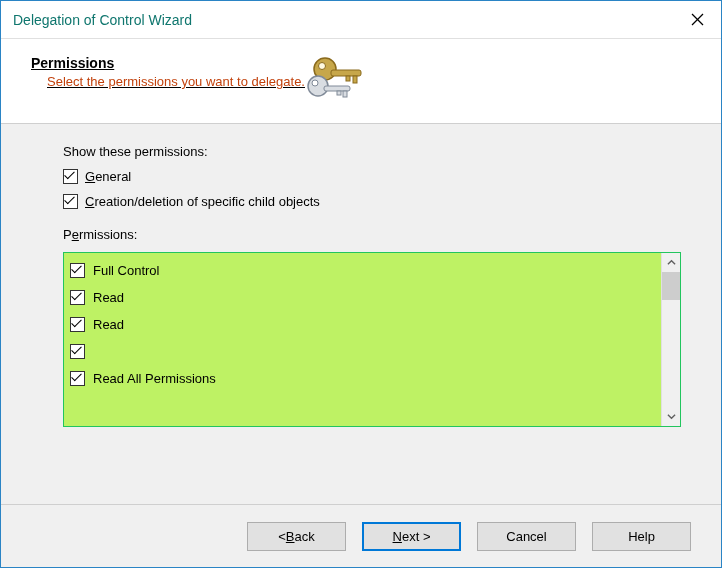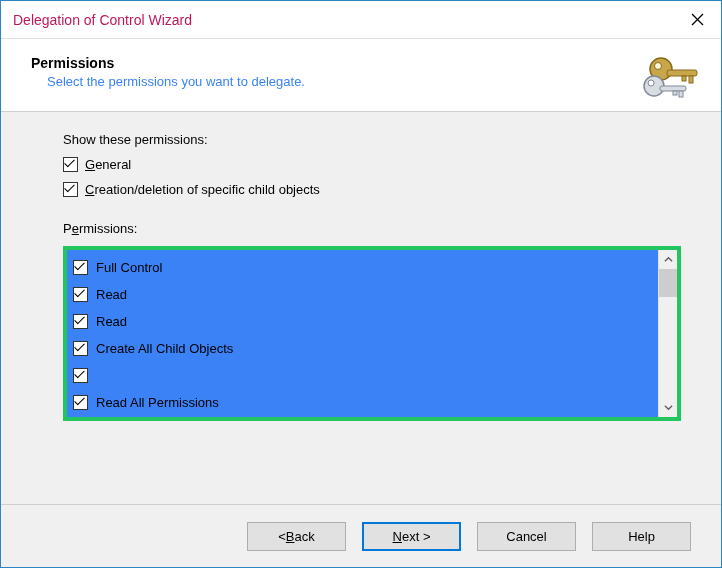--- a/index.html
+++ b/index.html
@@ -27,62 +27,62 @@
       height: 38px;
       background: #fff;
       display: flex;
       align-items: center;
       justify-content: space-between;
       padding: 0 0 0 12px;
       border-bottom: 1px solid #e0e0e0;
     }
     .titlebar-title {
       font-size: 14px;
-      color: #be185d;
+      color: #0f766e;
     }
     .close-btn {
       width: 48px;
       height: 100%;
       display: flex;
       align-items: center;
       justify-content: center;
       cursor: pointer;
     }
     .close-btn svg { width: 13px; height: 13px; }
     .header {
       background: #fff;
-      padding: 14px 18px 4px 30px;
-      display: flex;
-      justify-content: space-between;
+      padding: 14px 18px 16px 30px;
+      display: flex;
       border-bottom: 1px solid #cfcfcf;
+      text-decoration: underline;
     }
     .header-text { padding-top: 2px; }
     .header-title {
       font-weight: bold;
       font-size: 14px;
       color: #000;
       margin-bottom: 3px;
     }
     .header-sub {
       font-size: 13px;
-      color: #3b82f6;
+      color: #c2410c;
       margin-left: 16px;
     }
     .header-icon { width: 62px; height: 54px; }
     .content {
       flex: 1;
       padding: 20px 40px 24px 62px;
       border-bottom: 1px solid #cfcfcf;
     }
     .section-label {
       font-size: 13px;
       color: #000;
       margin-bottom: 10px;
     }
-    .show-perm { display: flex; flex-direction: column; gap: 10px; margin-bottom: 24px;}
+    .show-perm { display: flex; flex-direction: column; gap: 10px; margin-bottom: 18px;}
     .checkrow {
       display: flex;
       align-items: center;
       gap: 7px;
     }
     .chkbox {
       width: 15px;
       height: 15px;
       border: 1px solid #333;
       background: #fff;
@@ -96,22 +96,22 @@
       top: -1px;
       width: 4px;
       height: 9px;
       border: solid #000;
       border-width: 0 1.7px 1.7px 0;
       transform: rotate(45deg);
     }
     .chk-label { font-size: 13px; color: #000; }
     .underline { text-decoration: underline; }
     .perm-list-container {
-      border: 4px solid #22c55e;
-      background: #3b82f6;
+      border: 1px solid #22c55e;
+      background: #bef264;
       height: 175px;
       display: flex;
     }
     .perm-list {
       flex: 1;
       overflow: hidden;
       padding: 4px 6px;
     }
     .perm-item {
       display: flex;
@@ -238,24 +238,20 @@
           <div class="perm-item">
             <div class="chkbox checked"></div>
             <span class="chk-label">Read</span>
           </div>
           <div class="perm-item">
             <div class="chkbox checked"></div>
             <span class="chk-label">Read</span>
           </div>
           <div class="perm-item">
             <div class="chkbox checked"></div>
-            <span class="chk-label">Create All Child Objects</span>
-          </div>
-          <div class="perm-item">
-            <div class="chkbox checked"></div>
           </div>
           <div class="perm-item">
             <div class="chkbox checked"></div>
             <span class="chk-label">Read All Permissions</span>
           </div>
         </div>
       <div class="scrollbar">
         <div class="scroll-btn">
           <svg viewBox="0 0 10 10">
               <path d="M1 7 L5 3 L9 7" fill="none" stroke="#606060" stroke-width="1.5"></path>

